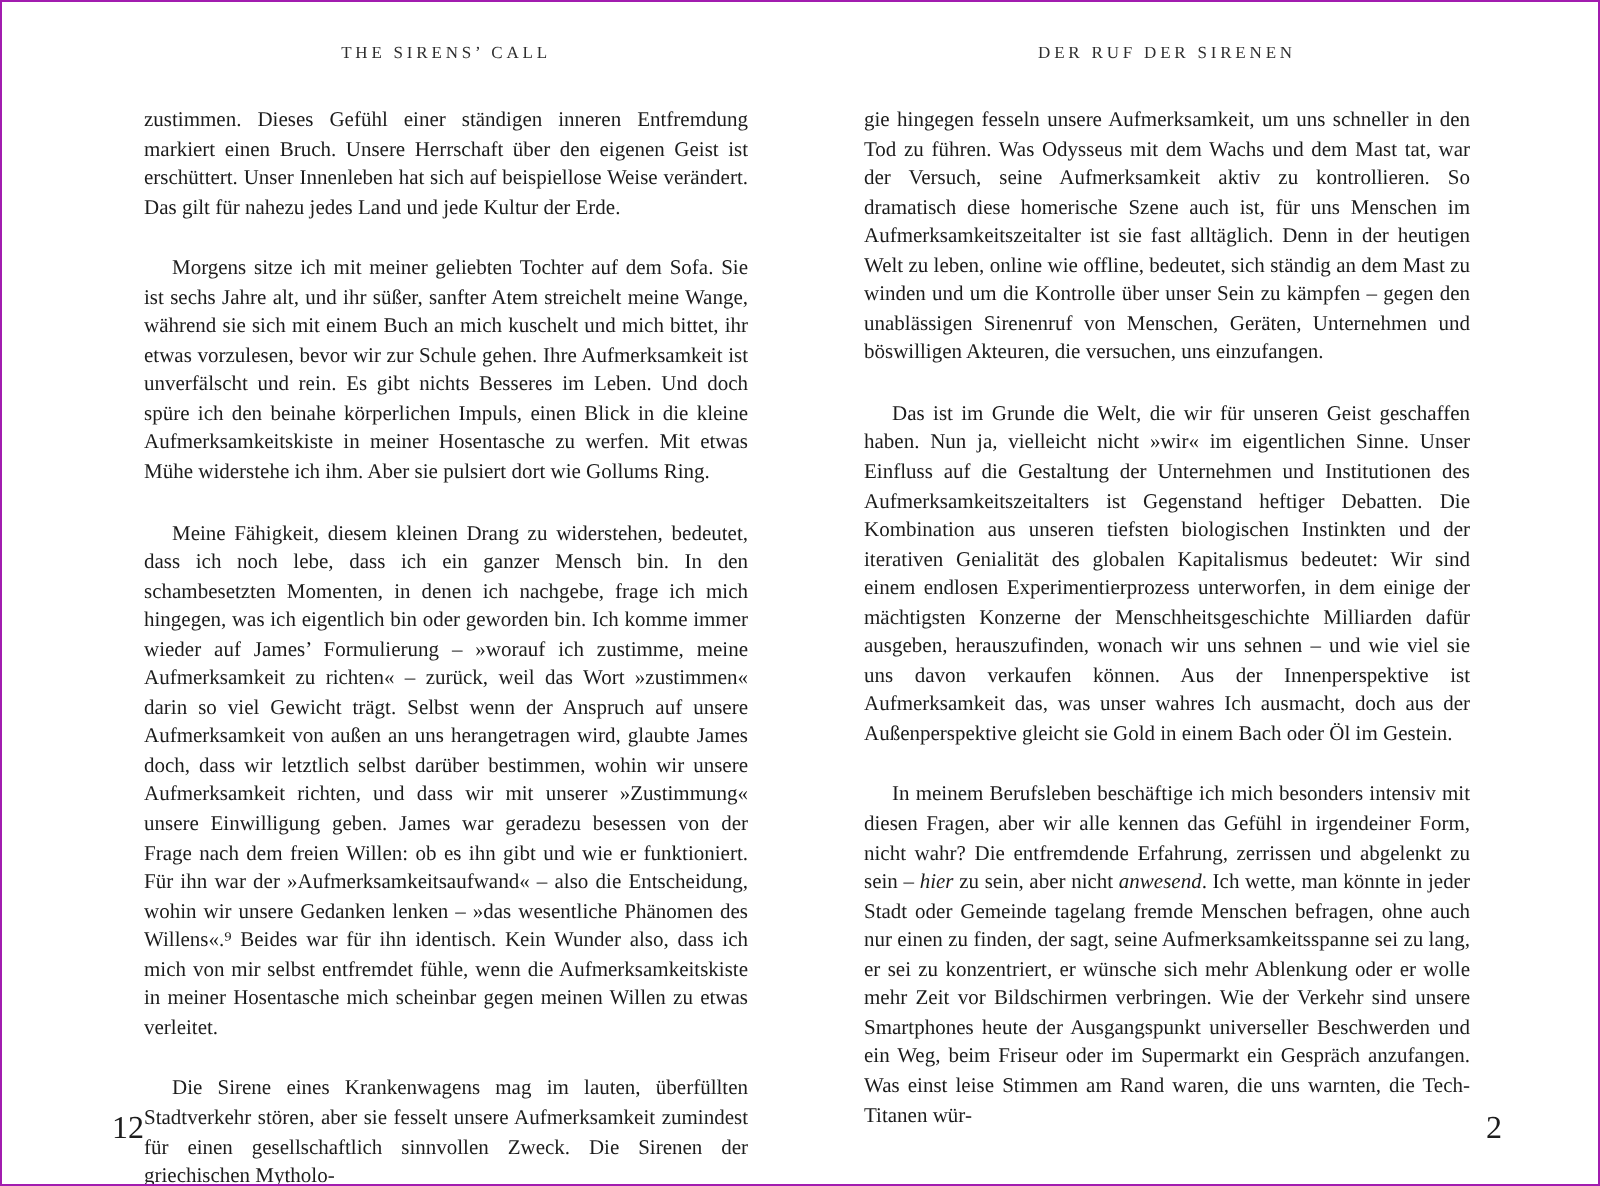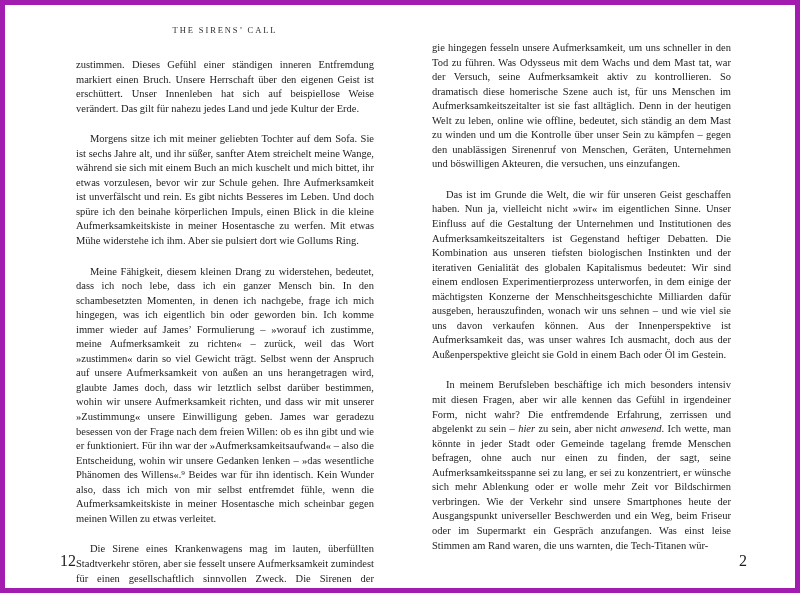--- a/index.html
+++ b/index.html
@@ -5,21 +5,21 @@
   html, body {
     margin: 0;
     padding: 0;
     background: #ffffff;
   }
   .spread {
     width: 800px;
     height: 593px;
     box-sizing: border-box;
     background: #ffffff;
-    border: 5px solid #a21caf;
+    border: 1px solid #a21caf;
     display: flex;
     overflow: hidden;
     font-family: "Liberation Serif", "DejaVu Serif", serif;
     color: #1c1c1c;
   }
   .page {
     position: relative;
     box-sizing: border-box;
     width: 400px;
     height: 100%;
@@ -63,20 +63,21 @@
     <div class="page-body">
       <p><span>zustimmen. Dieses Gefühl einer ständigen inneren Entfremdung markiert einen Bruch. Unsere Herrschaft über den eigenen Geist ist erschüttert. Unser Innenleben hat sich auf beispiellose Weise verändert. Das gilt für nahezu jedes Land und jede Kultur der Erde.</span></p>
       <p class="indent"><span>Morgens sitze ich mit meiner geliebten Tochter auf dem Sofa. Sie ist sechs Jahre alt, und ihr süßer, sanfter Atem streichelt meine Wange, während sie sich mit einem Buch an mich kuschelt und mich bittet, ihr etwas vorzulesen, bevor wir zur Schule gehen. Ihre Aufmerksamkeit ist unverfälscht und rein. Es gibt nichts Besseres im Leben. Und doch spüre ich den beinahe körperlichen Impuls, einen Blick in die kleine Aufmerksamkeitskiste in meiner Hosentasche zu werfen. Mit etwas Mühe widerstehe ich ihm. Aber sie pulsiert dort wie Gollums Ring.</span></p>
       <p class="indent"><span>Meine Fähigkeit, diesem kleinen Drang zu widerstehen, bedeutet, dass ich noch lebe, dass ich ein ganzer Mensch bin. In den schambesetzten Momenten, in denen ich nachgebe, frage ich mich hingegen, was ich eigentlich bin oder geworden bin. Ich komme immer wieder auf James’ Formulierung – »worauf ich zustimme, meine Aufmerksamkeit zu richten« – zurück, weil das Wort »zustimmen« darin so viel Gewicht trägt. Selbst wenn der Anspruch auf unsere Aufmerksamkeit von außen an uns herangetragen wird, glaubte James doch, dass wir letztlich selbst darüber bestimmen, wohin wir unsere Aufmerksamkeit richten, und dass wir mit unserer »Zustimmung« unsere Einwilligung geben. James war geradezu besessen von der Frage nach dem freien Willen: ob es ihn gibt und wie er funktioniert. Für ihn war der »Aufmerksamkeitsaufwand« – also die Entscheidung, wohin wir unsere Gedanken lenken – »das wesentliche Phänomen des Willens«.⁹ Beides war für ihn identisch. Kein Wunder also, dass ich mich von mir selbst entfremdet fühle, wenn die Aufmerksamkeitskiste in meiner Hosentasche mich scheinbar gegen meinen Willen zu etwas verleitet.</span></p>
       <p class="indent"><span>Die Sirene eines Krankenwagens mag im lauten, überfüllten Stadtverkehr stören, aber sie fesselt unsere Aufmerksamkeit zumindest für einen gesellschaftlich sinnvollen Zweck. Die Sirenen der griechischen Mytholo-</span></p>
     </div>
     <div class="page-number num-left">12</div>
   </div>
 
   <div class="page right">
+    <div class="running-header">DER RUF DER SIRENEN</div>
     <div class="page-body">
       <p><span>gie hingegen fesseln unsere Aufmerksamkeit, um uns schneller in den Tod zu führen. Was Odysseus mit dem Wachs und dem Mast tat, war der Versuch, seine Aufmerksamkeit aktiv zu kontrollieren. So dramatisch diese homerische Szene auch ist, für uns Menschen im Aufmerksamkeitszeitalter ist sie fast alltäglich. Denn in der heutigen Welt zu leben, online wie offline, bedeutet, sich ständig an dem Mast zu winden und um die Kontrolle über unser Sein zu kämpfen – gegen den unablässigen Sirenenruf von Menschen, Geräten, Unternehmen und böswilligen Akteuren, die versuchen, uns einzufangen.</span></p>
       <p class="indent"><span>Das ist im Grunde die Welt, die wir für unseren Geist geschaffen haben. Nun ja, vielleicht nicht »wir« im eigentlichen Sinne. Unser Einfluss auf die Gestaltung der Unternehmen und Institutionen des Aufmerksamkeitszeitalters ist Gegenstand heftiger Debatten. Die Kombination aus unseren tiefsten biologischen Instinkten und der iterativen Genialität des globalen Kapitalismus bedeutet: Wir sind einem endlosen Experimentierprozess unterworfen, in dem einige der mächtigsten Konzerne der Menschheitsgeschichte Milliarden dafür ausgeben, herauszufinden, wonach wir uns sehnen – und wie viel sie uns davon verkaufen können. Aus der Innenperspektive ist Aufmerksamkeit das, was unser wahres Ich ausmacht, doch aus der Außenperspektive gleicht sie Gold in einem Bach oder Öl im Gestein.</span></p>
       <p class="indent"><span>In meinem Berufsleben beschäftige ich mich besonders intensiv mit diesen Fragen, aber wir alle kennen das Gefühl in irgendeiner Form, nicht wahr? Die entfremdende Erfahrung, zerrissen und abgelenkt zu sein – </span><span class="it">hier</span><span> zu sein, aber nicht </span><span class="it">anwesend</span><span>. Ich wette, man könnte in jeder Stadt oder Gemeinde tagelang fremde Menschen befragen, ohne auch nur einen zu finden, der sagt, seine Aufmerksamkeitsspanne sei zu lang, er sei zu konzentriert, er wünsche sich mehr Ablenkung oder er wolle mehr Zeit vor Bildschirmen verbringen. Wie der Verkehr sind unsere Smartphones heute der Ausgangspunkt universeller Beschwerden und ein Weg, beim Friseur oder im Supermarkt ein Gespräch anzufangen. Was einst leise Stimmen am Rand waren, die uns warnten, die Tech-Titanen wür-</span></p>
     </div>
     <div class="page-number num-right">2</div>
   </div>
 
 </div>
 

